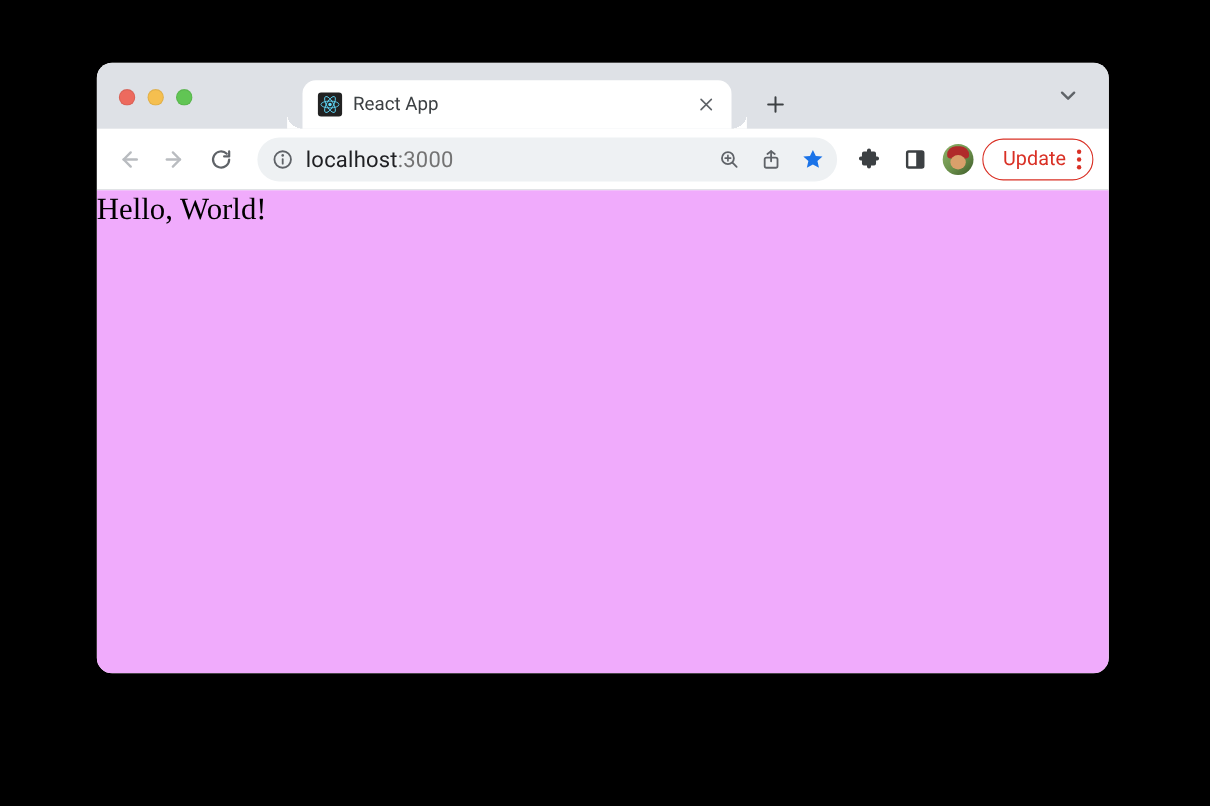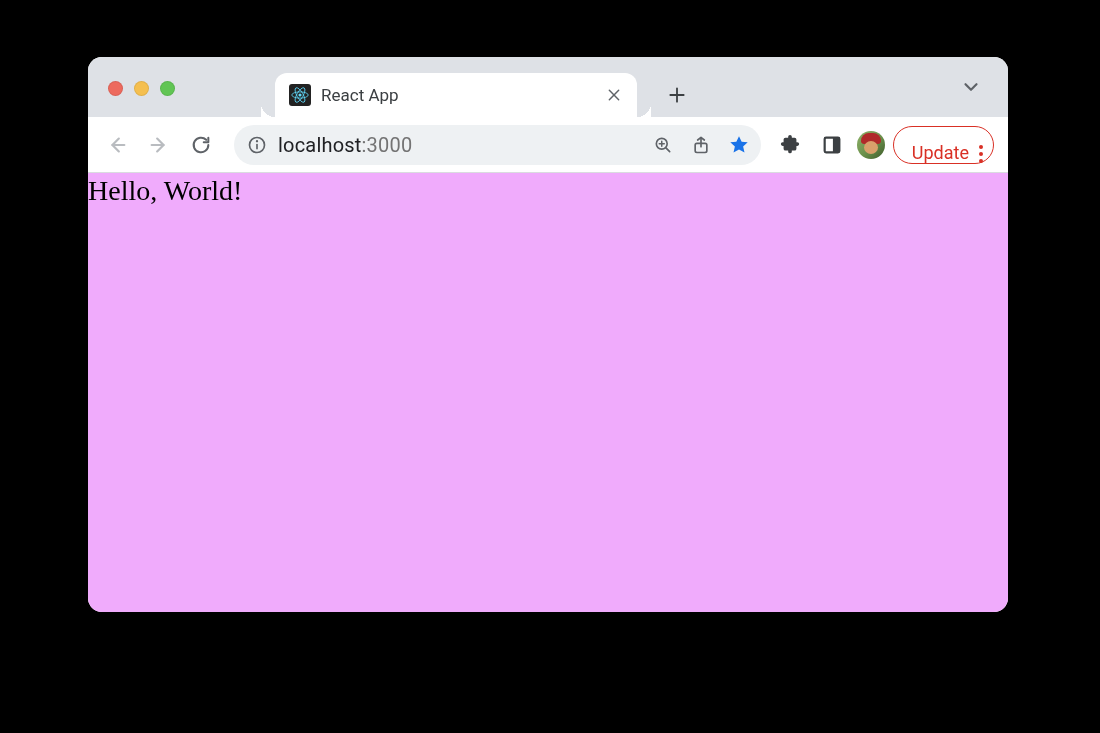--- a/index.html
+++ b/index.html
@@ -45,21 +45,21 @@
   .traffic-lights .dot {
     width: 15px; height: 15px;
     border-radius: 50%;
   }
   .dot-red    { background: #ed6a5e; border: 1px solid rgba(0,0,0,0.08); }
   .dot-yellow { background: #f5bf4f; border: 1px solid rgba(0,0,0,0.08); }
   .dot-green  { background: #61c554; border: 1px solid rgba(0,0,0,0.08); }
 
   .tab {
     height: 44px;
-    width: 362px;
+    width: 390px;
     background: #fff;
     border-top-left-radius: 12px;
     border-top-right-radius: 12px;
     display: flex;
     align-items: center;
     padding: 0 14px 0 14px;
     position: relative;
   }
   .tab::before, .tab::after {
     content: "";
@@ -180,21 +180,21 @@
     position: absolute;
     top: 10px; left: 7px; width: 14px; height: 13px;
     background: #d9a06b;
     border-radius: 50%;
   }
 
   .update-pill {
     height: 38px;
     border: 1.5px solid #d93025;
     border-radius: 20px;
-    display: flex; align-items: flex-end;
+    display: flex; align-items: center;
     padding: 0 10px 0 18px;
     color: #d93025;
     font-size: 18px;
     gap: 10px;
     cursor: pointer;
     margin-left: 2px;
   }
   .update-pill .menu-dots {
     display: flex; flex-direction: column; gap: 3px;
   }

